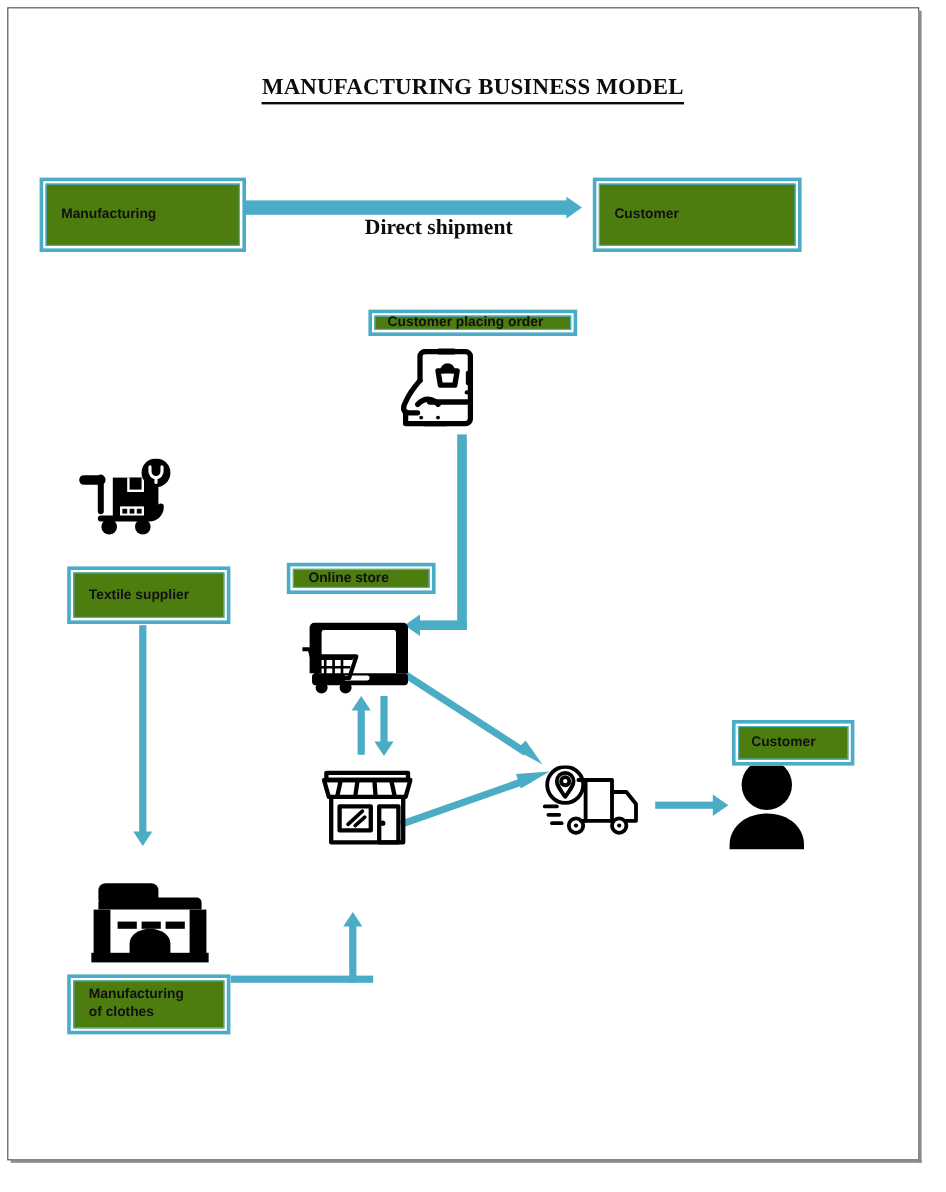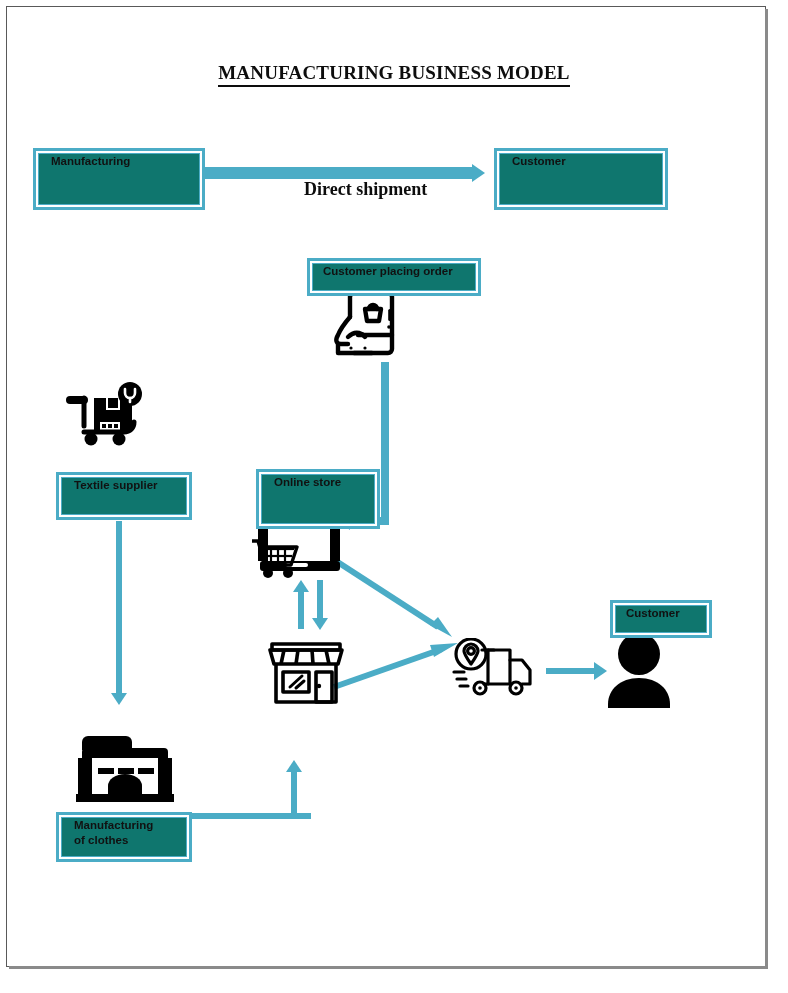--- a/index.html
+++ b/index.html
@@ -28,22 +28,22 @@
   
   .box{
     position:absolute; box-sizing:border-box;
     background:#ffffff;
     border:3px solid #4BACC6;
     padding:2px;
     z-index:6;
   }
   .box .inner{
     width:100%; height:100%; box-sizing:border-box;
-    border:1px solid #4BACC6; background:#0f766e;
-    display:flex; align-items:flex-start;
+    border:1px solid #4BACC6; background:#4d7c0f;
+    display:flex; align-items:center;
   }
   .box .lbl{
     font-family:"Liberation Sans",sans-serif;
     font-weight:bold; font-size:11.5px; color:#111111;
     padding-left:12px; line-height:15px; text-align:left;
   }
 
   
   .ar{position:absolute;background:#4BACC6;z-index:4;}
   .tri{position:absolute;width:0;height:0;z-index:4;}
@@ -102,21 +102,21 @@
         <path d="M35 22 h16 l-2 12 h-12 z"></path>
         <path d="M39 22 a4 4 0 0 1 8 0"></path>
       </g>
       <circle cx="21" cy="61" r="1.6" fill="#000"></circle>
       <circle cx="35" cy="61" r="1.6" fill="#000"></circle>
       <circle cx="59" cy="40" r="1.8" fill="#000"></circle>
       <rect x="58.2" y="22" width="3.2" height="12" rx="1.6" fill="#000"></rect>
     </svg>
   </div>
 
-  <div class="box" style="left:307px; top:258px; width:174px; height:38px;">
+  <div class="box" style="left:307px; top:258px; width:174px; height:22px;">
     <div class="inner">
       <div class="lbl" style="padding-left:10px;">Customer placing order</div>
     </div>
   </div>
 
   <div class="ar" style="left:381px; top:362px; width:8px; height:163px;"></div>
   <div class="ar" style="left:349px; top:517px; width:40px; height:8px;"></div>
   <div class="tri tri-l" style="left:337px; top:512px;"></div>
 
   <div class="icon" style="left:64px; top:382px; width:84px; height:64px;">
@@ -147,21 +147,21 @@
 
   <div class="box" style="left:56px; top:472px; width:136px; height:48px;">
     <div class="inner">
       <div class="lbl">Textile supplier</div>
     </div>
   </div>
 
   <div class="ar" style="left:116px; top:521px; width:6px; height:174px;"></div>
   <div class="tri tri-d" style="left:111px; top:693px;"></div>
 
-  <div class="box" style="left:256px; top:469px; width:124px; height:60px;">
+  <div class="box" style="left:239px; top:469px; width:124px; height:26px;">
     <div class="inner">
       <div class="lbl">Online store</div>
     </div>
   </div>
 
   <div class="icon" style="left:250px; top:513px; width:92px; height:70px;">
     <svg width="92" height="70" viewBox="0 0 92 70">
       <g fill="#000000">
         <path d="M18 6 h70 a4 4 0 0 1 4 4 v38 h-10 v-34 a2 2 0 0 0 -2 -2 h-58 a2 2 0 0 0 -2 2 v34 h-10 v-38 a4 4 0 0 1 4 -4 z" transform="translate(-2,0)"></path>
         <rect x="10" y="48" width="80" height="10" rx="3"></rect>

